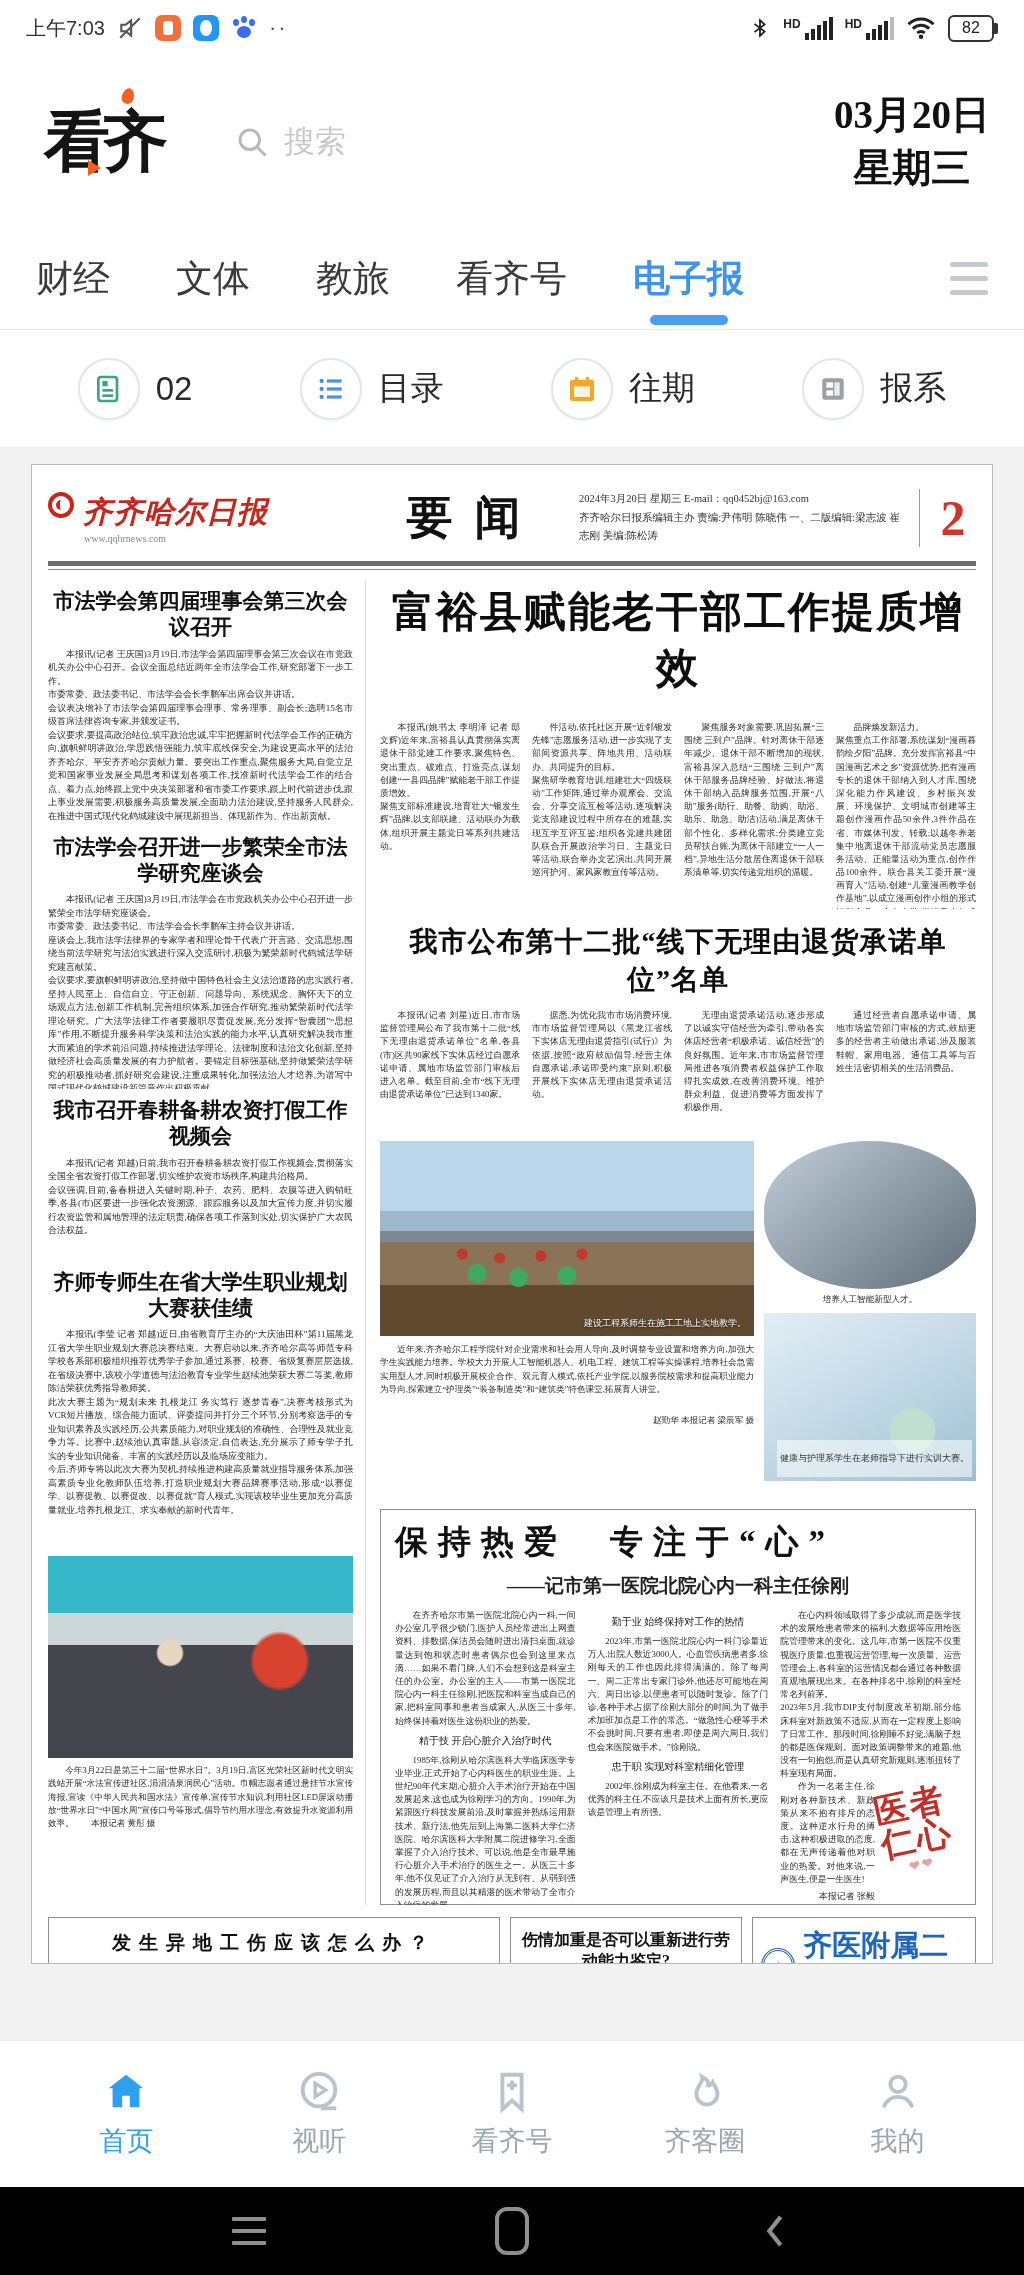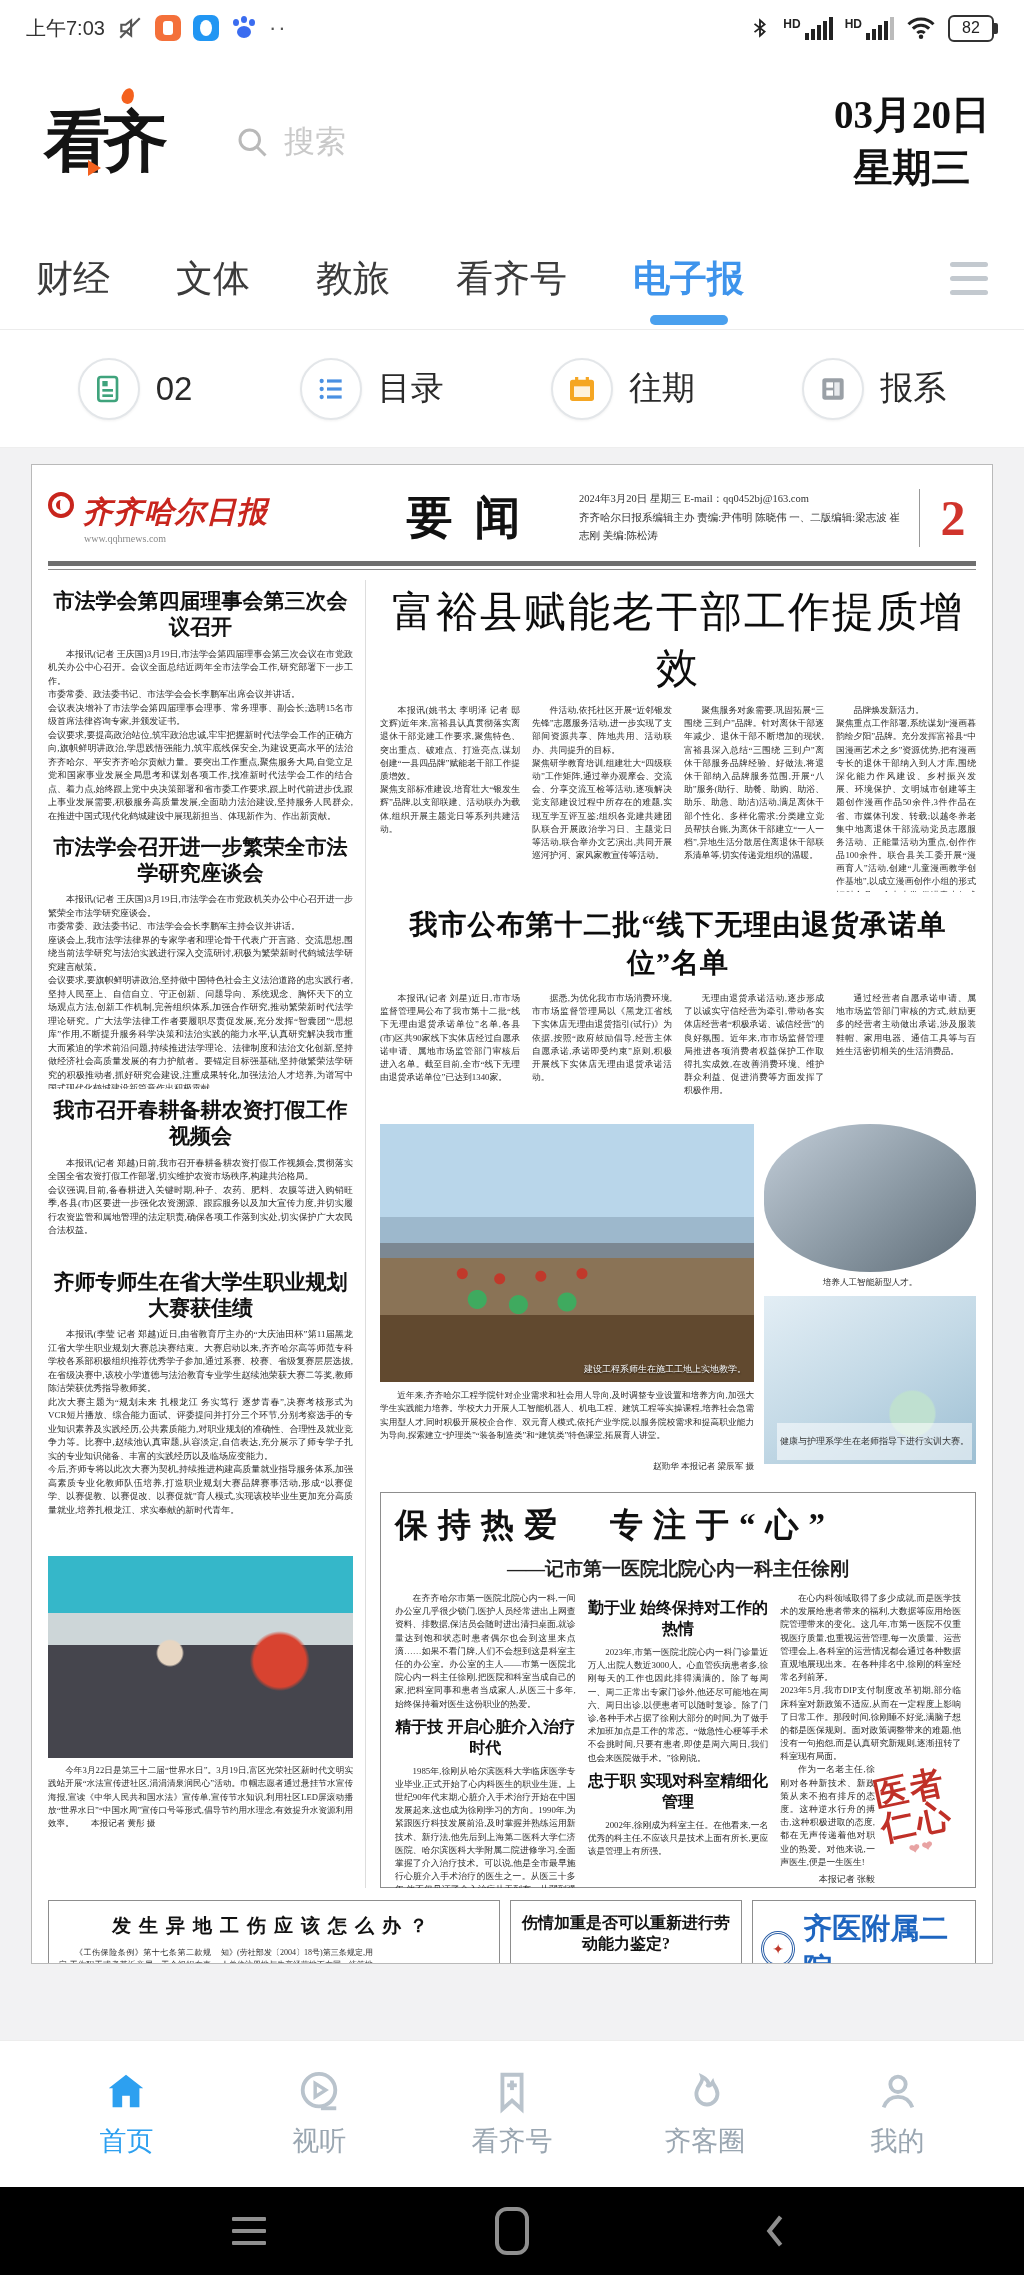--- a/index.html
+++ b/index.html
@@ -99,31 +99,31 @@
 
   .photo { position:relative; overflow:hidden; }
   .photo-bench { height:202px; margin-top:20px;
     background:
       radial-gradient(circle at 76% 52%, #d84330 0 26px, rgba(216,67,48,0) 30px),
       radial-gradient(circle at 40% 48%, #e7d6c2 0 12px, rgba(0,0,0,0) 14px),
       linear-gradient(#35b7c9 0 28%, #cdd6d8 28% 44%, #45454d 44% 100%); }
   .bench-cap { font-size:8.6px; line-height:1.55; text-align:justify; margin-top:6px;
     color:#2c2c2c; text-indent:2em; height:86px; overflow:hidden; }
 
-  .head-xl { font-size:42px; font-weight:400; text-align:center; letter-spacing:2px;
-    color:#0d0d0d; margin:4px 0 8px; }
+  .head-xl { font-size:42px; font-weight:700; text-align:center; letter-spacing:2px;
+    color:#0d0d0d; margin:4px 0 25px; }
   .cols4 { display:grid; grid-template-columns:repeat(4,1fr); gap:0 12px; overflow:hidden; }
   .cols4 .ct { font-size:8.8px; line-height:1.5; text-align:justify; color:#2c2c2c; text-indent:2em; overflow:hidden; }
   .colsA { height:188px; }
   .colsB { height:122px; }
   .head-lg { font-size:28px; font-weight:900; text-align:center; color:#0d0d0d; margin:14px 0 10px; letter-spacing:1px; }
 
   .photos { display:grid; grid-template-columns:1fr 212px; gap:10px; margin-top:10px; height:356px; }
   .photos .pleft { display:flex; flex-direction:column; }
-  .photo-main { height:258px;
+  .photo-main { height:195px;
     background:
       radial-gradient(circle at 22% 58%, #c0392b 0 5px, rgba(0,0,0,0) 6px),
       radial-gradient(circle at 32% 60%, #c0392b 0 5px, rgba(0,0,0,0) 6px),
       radial-gradient(circle at 43% 59%, #c0392b 0 5px, rgba(0,0,0,0) 6px),
       radial-gradient(circle at 54% 58%, #c0392b 0 5px, rgba(0,0,0,0) 6px),
       radial-gradient(circle at 26% 68%, #3faa5f 0 9px, rgba(0,0,0,0) 10px),
       radial-gradient(circle at 37% 70%, #3faa5f 0 9px, rgba(0,0,0,0) 10px),
       radial-gradient(circle at 50% 69%, #3faa5f 0 9px, rgba(0,0,0,0) 10px),
       linear-gradient(#b9d6ea 0 36%, #9db8cc 36% 46%, #7c8893 46% 52%, #8a7356 52% 74%, #61492f 74% 100%); text-decoration: underline; }
   .photo-cap-in { position:absolute; right:8px; bottom:6px; font-size:9px; color:#fff;
@@ -141,21 +141,21 @@
       linear-gradient(150deg,#e3eef5 0%,#c3d9e6 50%,#9dbfd3 100%); }
   .photo-med .photo-cap-in { color:#333; text-shadow:none; background:rgba(255,255,255,.55);
     padding:12px 3px; right:4px; bottom:4px; }
 
   .feature { border:1px solid #8d8d8d; margin-top:12px; padding:10px 14px; height:396px; position:relative; }
   .feature-title { text-align:left; font-size:33px; font-weight:900; letter-spacing:10px; color:#111; }
   .feature-sub { text-align:center; font-size:19px; font-weight:700; color:#222; margin:8px 0 10px; }
   .feature-cols { display:grid; grid-template-columns:repeat(3,1fr); gap:0 12px; height:296px; overflow:hidden; }
   .fcol { overflow:hidden; }
   .ftext { font-size:8.8px; line-height:1.5; text-align:justify; color:#2c2c2c; text-indent:2em; }
-  .fsub { font-size:16px; font-weight:700; text-align:center; margin:6px 0; color:#111; }
+  .fsub { font-size:10px; font-weight:400; text-align:center; margin:6px 0; color:#111; }
   .stamp-row { display:flex; }
   .stamp-txt { flex:1; }
   .stamp { width:86px; position:relative; text-align:center; transform:rotate(-12deg); margin-top:8px; }
   .stamp div { font-size:34px; font-weight:900; color:#c03028; line-height:1.0;
     font-family:"Liberation Serif", serif; letter-spacing:2px; }
   .stamp .hearts { font-size:13px; color:#e8a3a3; letter-spacing:2px; margin-top:2px; }
   .fcredit { font-size:9px; text-align:right; margin-top:4px; color:#2c2c2c; }
 
   .bottom-boxes { display:grid; grid-template-columns:452px 232px 1fr; gap:10px; margin-top:12px; height:186px; }
   .bbox { border:1px solid #8d8d8d; padding:8px 10px; overflow:hidden; }

